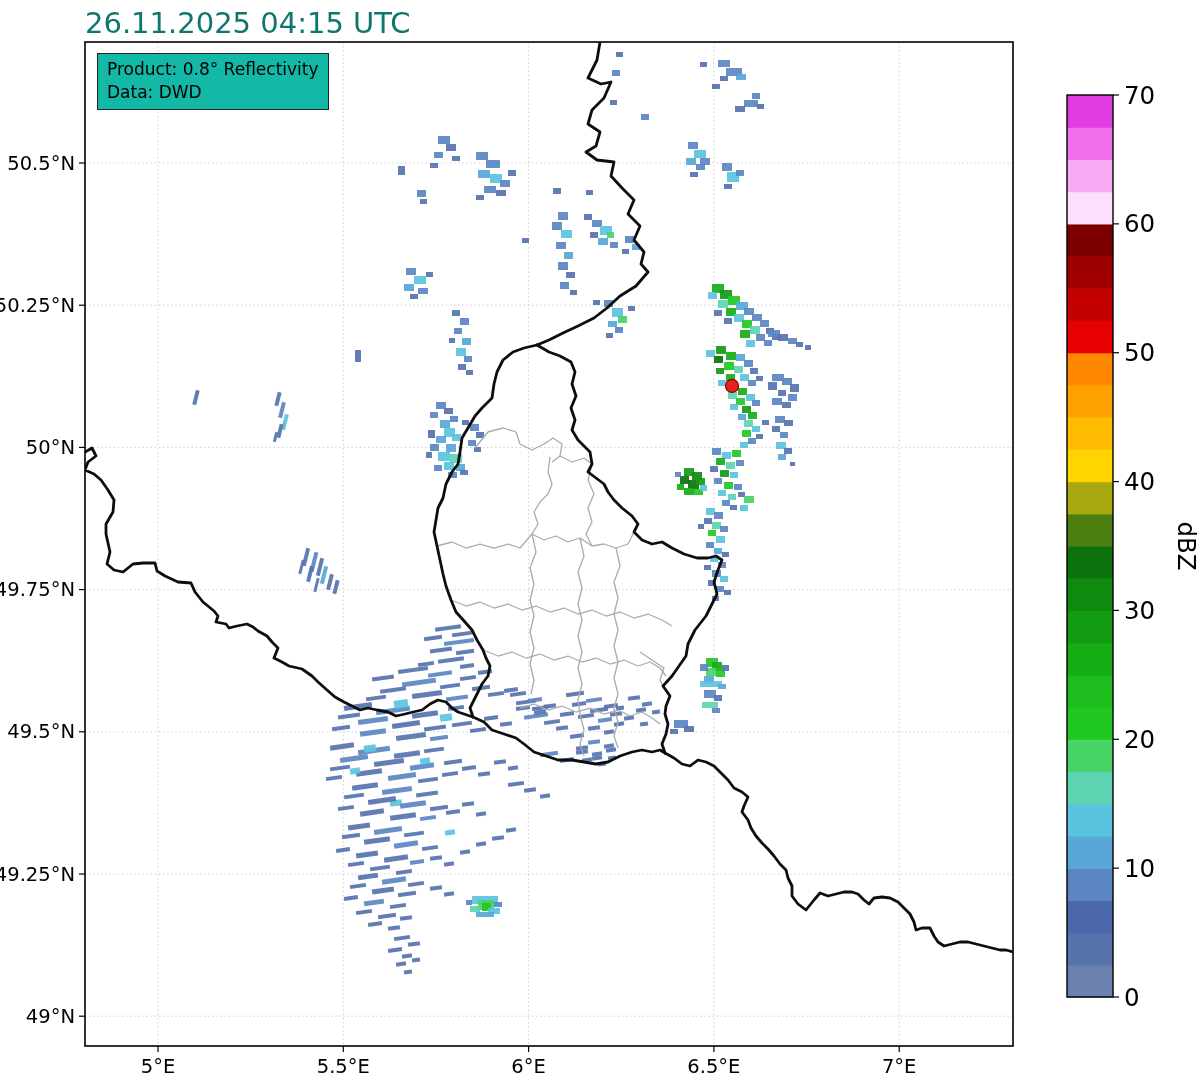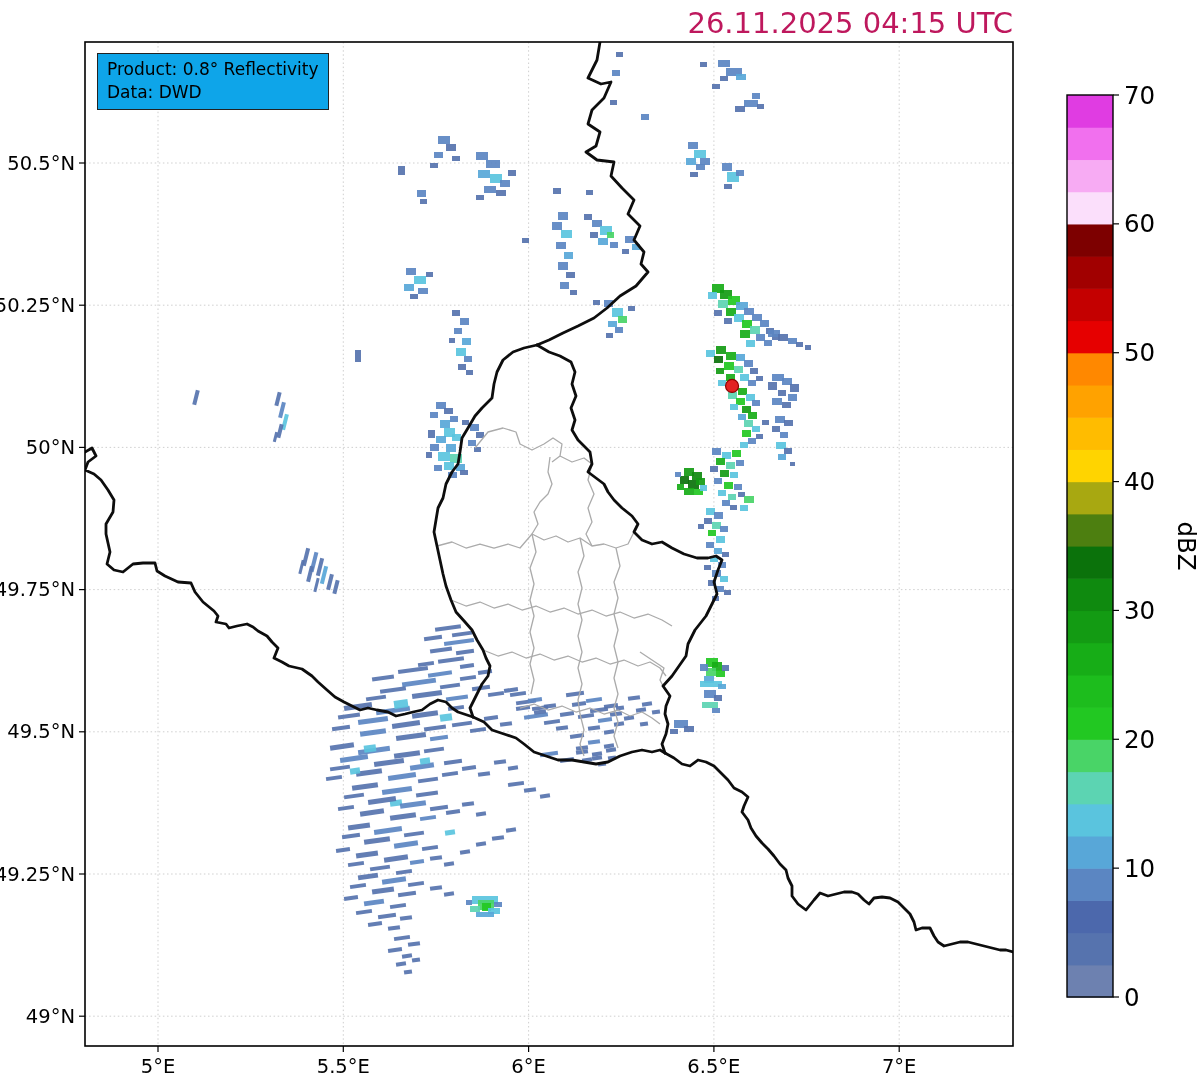--- a/index.html
+++ b/index.html
@@ -1,20 +1,20 @@
 <!DOCTYPE html>
 <html><head>
 <meta charset="utf-8">
 <style>
   html,body{margin:0;padding:0;background:#ffffff;}
   .figure{position:relative;width:1202px;height:1081px;background:#ffffff;
           font-family:"DejaVu Sans","Liberation Sans",sans-serif;overflow:hidden;}
-  .title{position:absolute;left:85px;top:6px;width:928px;text-align:right;
-         font-size:29px;color:#be185d;}
-  .annotation{position:absolute;left:97px;top:53px;background:#0ea5e9;
+  .title{position:absolute;left:85px;top:6px;width:928px;text-align:left;
+         font-size:29px;color:#0f766e;}
+  .annotation{position:absolute;left:97px;top:53px;background:#14b8a6;
               border:1.2px solid #222;padding:4px 9px;font-size:17px;line-height:1.38;
               color:#000;z-index:5;}
   svg{position:absolute;left:0;top:0;}
 </style>
 </head>
 <body>
 
 <div class="figure">
   <div class="title">26.11.2025 04:15 UTC</div>
   <svg id="plot" width="1202" height="1081">

